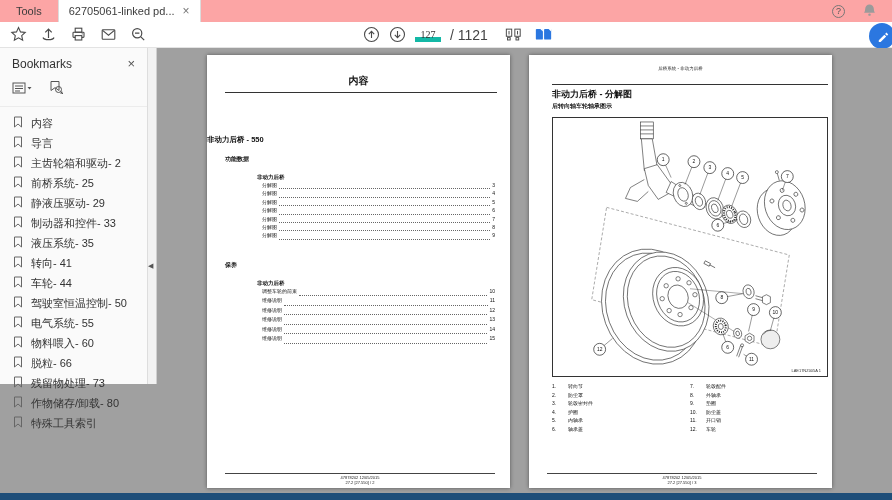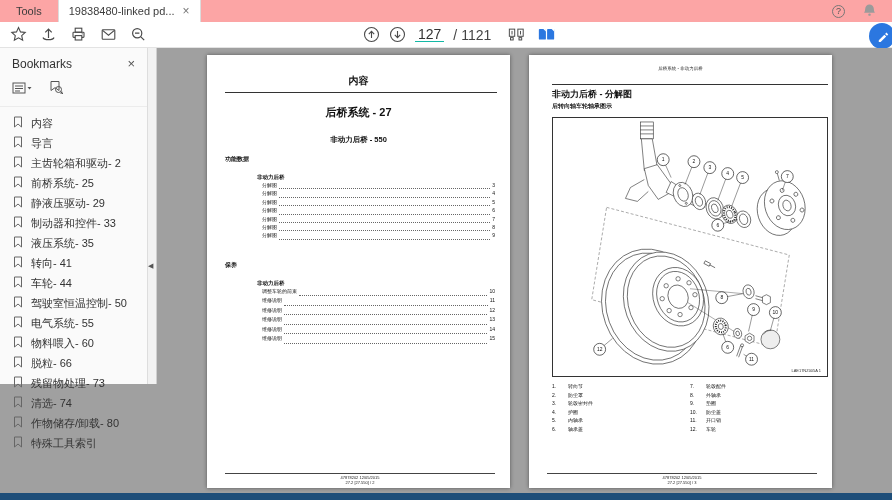--- a/index.html
+++ b/index.html
@@ -17,22 +17,22 @@
   .tabbar-right { margin-left:auto; display:flex; align-items:center; gap:16px; padding-right:14px; }
   .help-badge { width:13px; height:13px; border:1px solid #777; border-radius:50%;
                 font-size:9px; color:#555; display:flex; align-items:center; justify-content:center; }
 
   
   .toolbar { height:26px; background:#fff; position:relative; display:flex; align-items:center;
              border-bottom:1px solid #e3e3e3; }
   .tb-left { display:flex; gap:13px; padding-left:10px; align-items:center; }
   .tb-center { position:absolute; left:363px; display:flex; align-items:center; gap:9px; }
   .icon17 { width:17px; height:17px; display:inline-flex; }
-  .pagebox { min-width:26px; height:15px; border-bottom:1px solid #14b8a6; text-align:center;
-             font-size:14px; color:#333; line-height:15px; padding:0 3px; }
+  .pagebox { min-width:26px; height:15px; border-bottom:5px solid #14b8a6; text-align:center;
+             font-size:10px; color:#333; line-height:15px; padding:0 3px;font-family:Liberation Serif, serif; }
   .pagetotal { font-size:14px; color:#444; }
   .fab { position:absolute; left:869px; top:1px; width:26px; height:26px; border-radius:50%;
          background:#2b77e0; display:flex; align-items:center; justify-content:center; }
 
   
   .main { display:flex; height:336px;border-radius:23px; }
   .bookmarks { width:148px; background:#fafafa; border-right:1px solid #ddd; }
   .bm-head { display:flex; justify-content:space-between; align-items:center;
              padding:8px 12px 4px 12px; font-size:12px; color:#333; }
   .bm-close { font-size:13px; color:#555; }
@@ -48,21 +48,21 @@
   .docarea { flex:1; position:relative; background:#a0a0a0; }
   .page { position:absolute; top:7px; width:303px; height:433px; background:#fff;
           box-shadow:0 0 4px rgba(0,0,0,.45); color:#111; }
   .left-page { left:50px; } .right-page { left:372px; }
   .page * { position:absolute; }
 
   
   .lp-title { top:19px; left:0; width:100%; text-align:center; font-size:10px; font-weight:bold; }
   .lp-rule  { top:37px; left:18px; right:13px; border-top:1px solid #333; }
   .lp-h1    { top:50px; left:0; width:100%; text-align:center; font-size:11px; font-weight:bold; }
-  .lp-h2    { top:80px; left:0; width:100%; text-align:center; font-size:7.5px; font-weight:bold; }
+  .lp-h2    { top:80px; left:0; width:100%; text-align:left; font-size:7.5px; font-weight:bold; }
   #toc-sections { top:100px; left:18px; right:15px; }
   #toc-sections * { position:static; }
   .toc-header { font-size:6px; font-weight:bold; line-height:8px; margin-bottom:10px; }
   .toc-group  { font-size:5.5px; font-weight:bold; line-height:8px; margin-left:32px; }
   .toc-rows   { margin-left:37px; }
   .toc-row { display:flex; align-items:baseline; font-size:5px; }
   .sec0 .toc-row { height:8.4px; line-height:8.4px; }
   .sec1 { margin-top:21px; }
   .sec1 .toc-row { height:9.5px; line-height:9.5px; }
   .toc-dots { flex:1; border-bottom:1px dotted #666; margin:0 2px; align-self:flex-end; height:2px; }
@@ -88,21 +88,21 @@
 </head>
 <body>
 
 <div class="screen">
 
   <div class="tabbar">
     <div class="tab">
       <span>Tools</span>
     </div>
     <div class="tab active">
-      <span>19838480-linked pd...</span>
+      <span>62705061-linked pd...</span>
       <span class="tab-close">×</span>
     </div>
     <div class="tabbar-right">
       <span class="help-badge">?</span>
       <span class="icon17">
         <svg viewBox="0 0 18 16" width="17" height="15">
             <path d="M9 1.5a4.6 4.6 0 0 0-4.6 4.6c0 3.2-1.4 4.4-1.4 4.4h12s-1.4-1.2-1.4-4.4A4.6 4.6 0 0 0 9 1.5z" fill="#9a9a9a"></path>
             <circle cx="9" cy="12.4" r="1.3" fill="#9a9a9a"></circle>
           </svg>
       </span>
@@ -292,47 +292,40 @@
           <div class="bm-item">
             <span class="bm-ico"><svg viewBox="0 0 10 12" width="10" height="12">
                 <path d="M1.5 1h7v10L5 8 1.5 11z" fill="none" stroke="#666"></path>
               </svg></span>
             <span class="bm-label">残留物处理- 73</span>
           </div>
           <div class="bm-item">
             <span class="bm-ico"><svg viewBox="0 0 10 12" width="10" height="12">
                 <path d="M1.5 1h7v10L5 8 1.5 11z" fill="none" stroke="#666"></path>
               </svg></span>
-            <span class="bm-label">清选- 74</span>
-          </div>
-          <div class="bm-item">
-            <span class="bm-ico"><svg viewBox="0 0 10 12" width="10" height="12">
-                <path d="M1.5 1h7v10L5 8 1.5 11z" fill="none" stroke="#666"></path>
-              </svg></span>
             <span class="bm-label">作物储存/卸载- 80</span>
           </div>
           <div class="bm-item">
             <span class="bm-ico"><svg viewBox="0 0 10 12" width="10" height="12">
                 <path d="M1.5 1h7v10L5 8 1.5 11z" fill="none" stroke="#666"></path>
               </svg></span>
             <span class="bm-label">特殊工具索引</span>
           </div>
         </div>
     </aside>
 
     <div class="panel-strip">
       <span class="collapse-arrow">◀</span>
     </div>
 
     <div class="docarea">
 
       <section class="page left-page">
         <div class="lp-title">内容</div>
         <div class="lp-rule"></div>
-        <div class="lp-h1">后桥系统 - 27</div>
         <div class="lp-h2">非动力后桥 - 550</div>
         <div id="toc-sections">
             <div class="toc-sec sec0">
               <div class="toc-header">功能数据</div>
               <div class="toc-group">非动力后桥</div>
               <div class="toc-rows">
                 <div class="toc-row">
                   <span class="toc-label">分解图</span>
                   <span class="toc-dots"></span>
                   <span class="toc-page">3</span>

